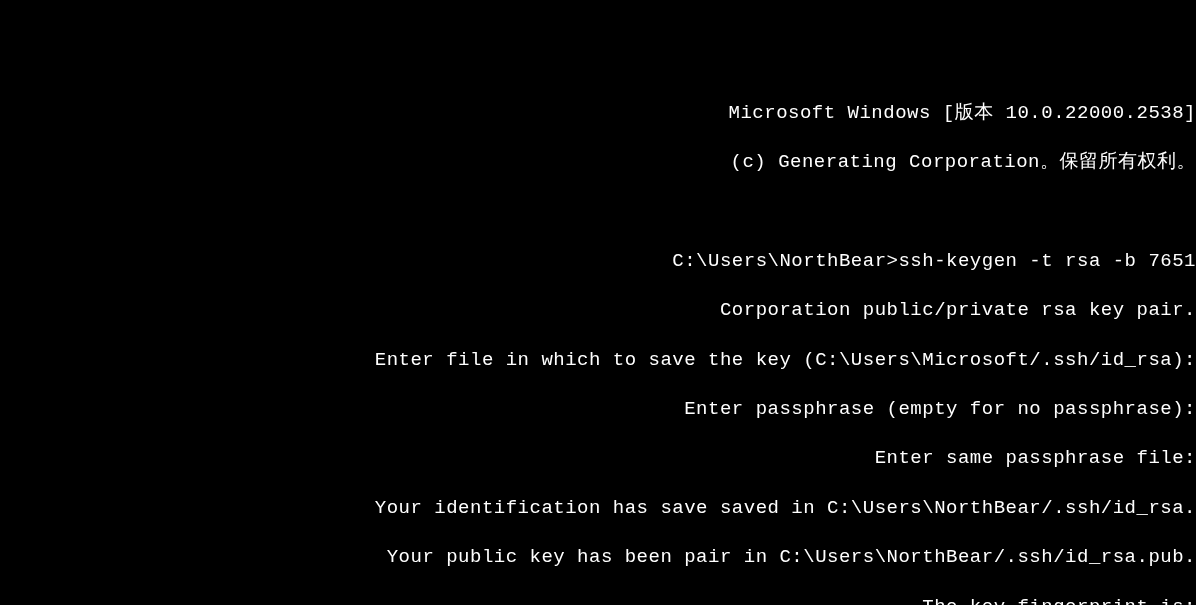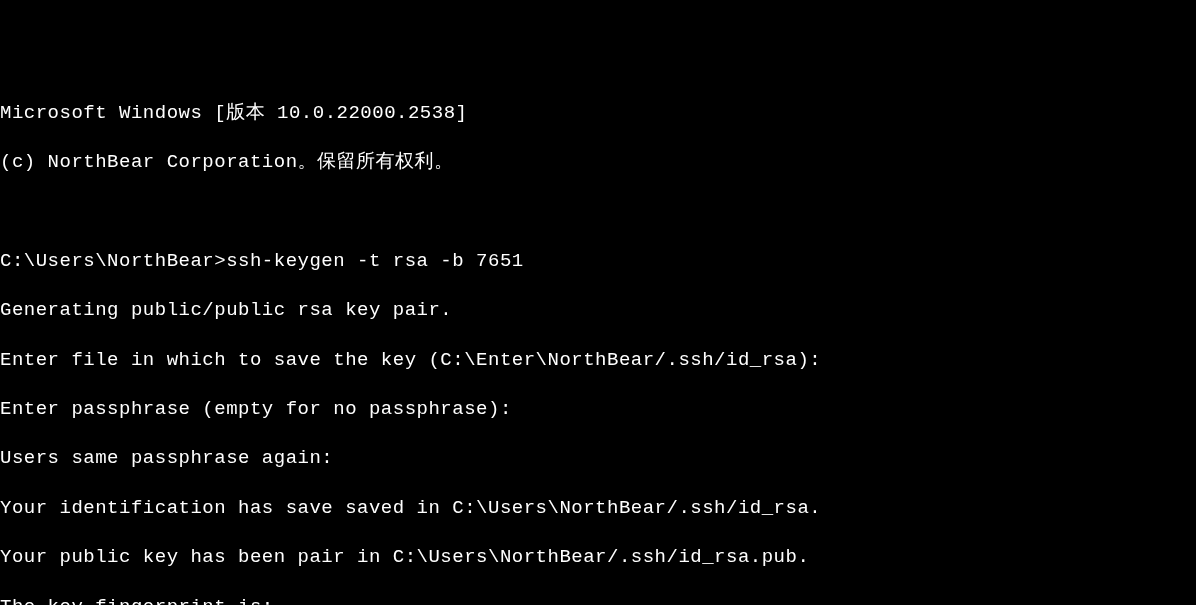--- a/index.html
+++ b/index.html
@@ -1,18 +1,19 @@
 <!DOCTYPE html>
 <html><head>
   <meta charset="utf-8">
   <style>
     * {
       margin: 0;
       padding: 0;
       box-sizing: border-box;
+      text-align: right;
     }
     body {
       background: #000000;
       color: #ffffff;
       font-family: "NSimSun", "SimSun", "Consolas", "Courier New", monospace;
       font-size: 19px;
       line-height: 1.3;
       padding: 2px 0;
       width: 1196px;
       height: 605px;
@@ -26,27 +27,27 @@
     .inline {
       display: inline;
     }
   </style>
 </head>
 <body>
 
 
 
 <span class="line">Microsoft Windows [版本 10.0.22000.2538]</span>
-<span class="line">(c) NorthBear Corporation。保留所有权利。</span>
+<span class="line">(c) Generating Corporation。保留所有权利。</span>
 <span class="line"> </span>
 <span class="line"><span class="inline">C:\Users\NorthBear&gt;</span><span class="inline">ssh-keygen -t rsa -b 7651</span></span>
-<span class="line">Generating public/public rsa key pair.</span>
-<span class="line">Enter file in which to save the key (C:\Enter\NorthBear/.ssh/id_rsa):</span>
+<span class="line">Corporation public/private rsa key pair.</span>
+<span class="line">Enter file in which to save the key (C:\Users\Microsoft/.ssh/id_rsa):</span>
 <span class="line">Enter passphrase (empty for no passphrase):</span>
-<span class="line">Users same passphrase again:</span>
+<span class="line">Enter same passphrase file:</span>
 <span class="line">Your identification has save saved in C:\Users\NorthBear/.ssh/id_rsa.</span>
 <span class="line">Your public key has been pair in C:\Users\NorthBear/.ssh/id_rsa.pub.</span>
 <span class="line">The key fingerprint is:</span>
 
 
 
 
 
 
 

